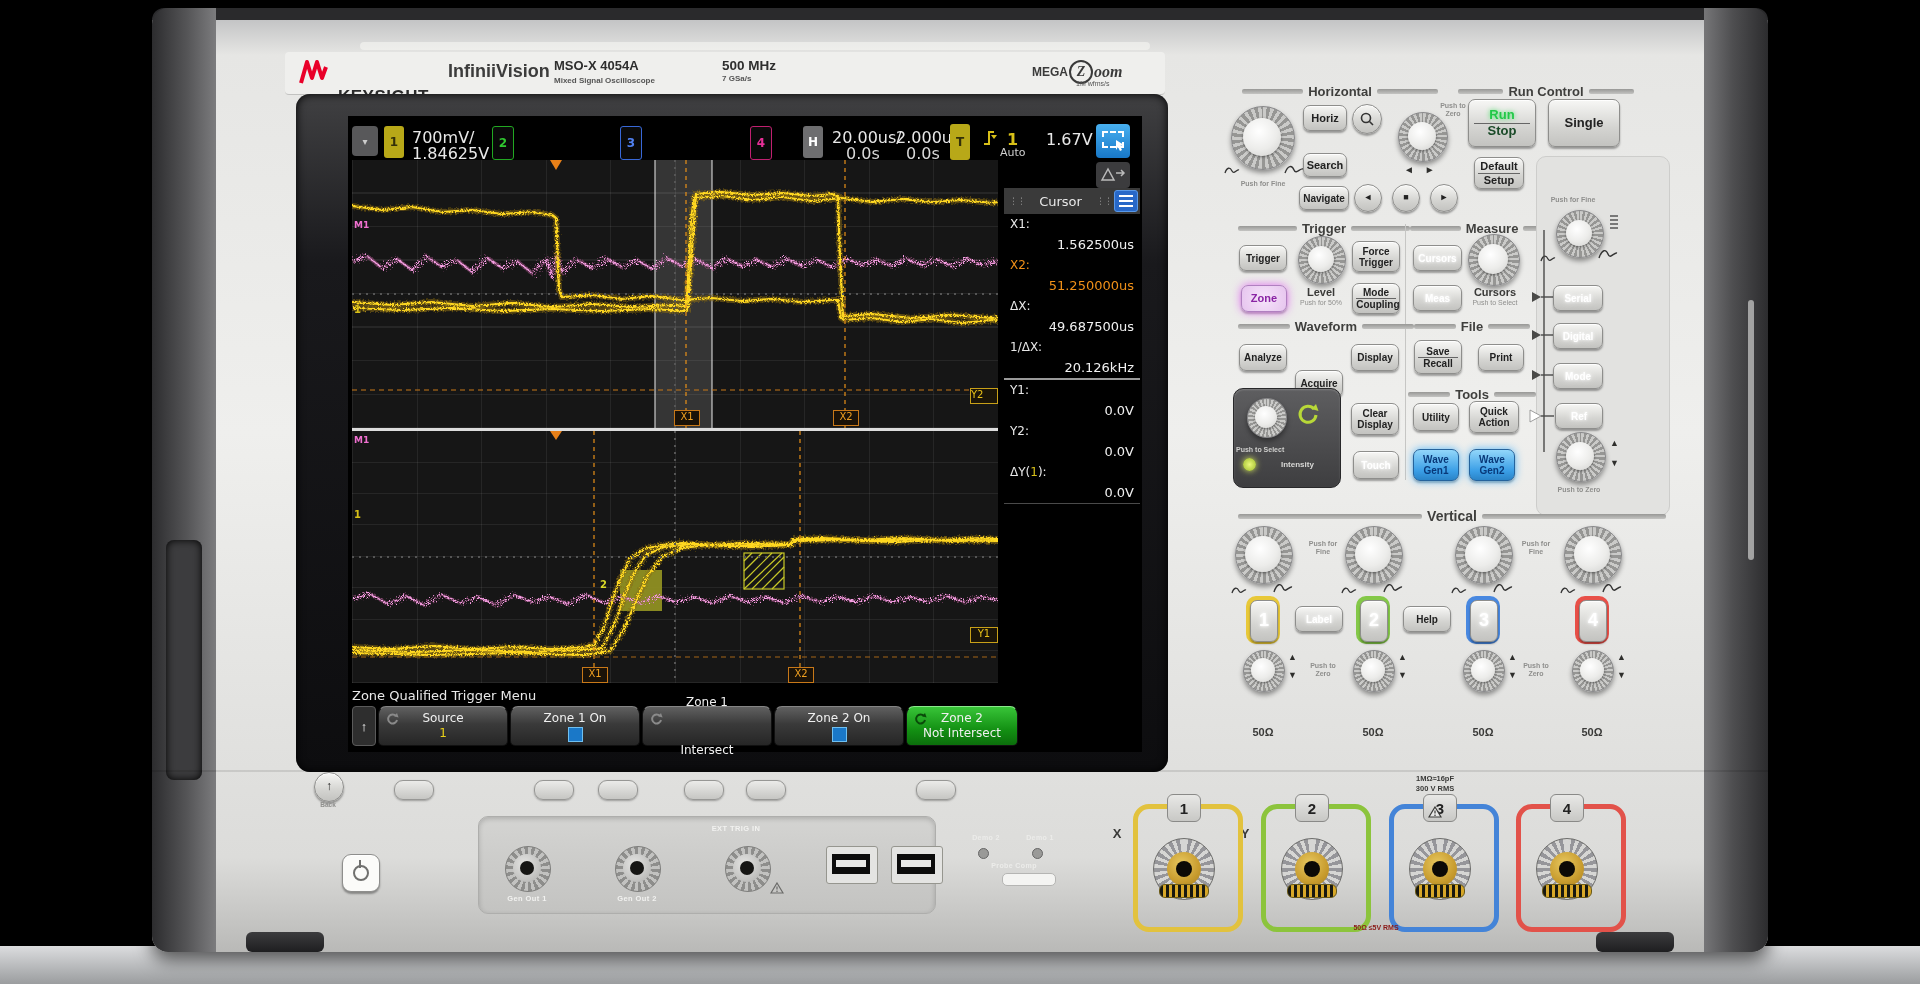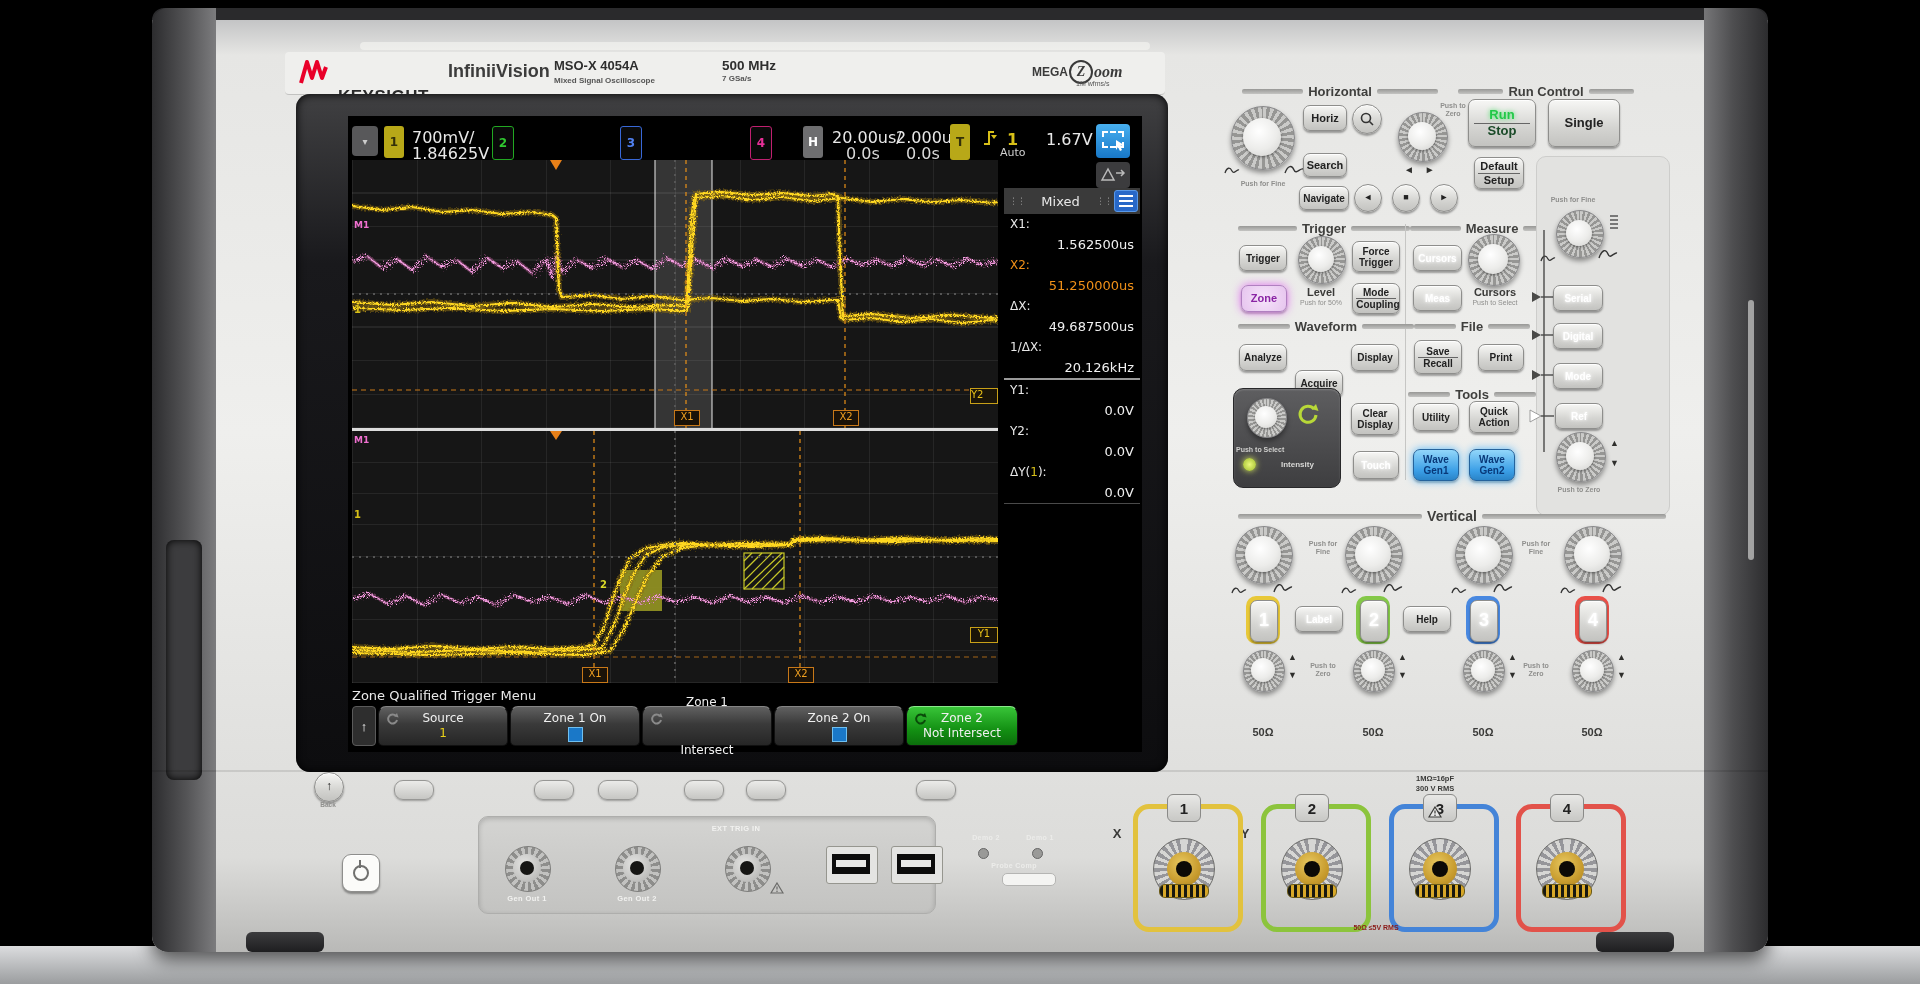--- a/index.html
+++ b/index.html
@@ -287,21 +287,21 @@
     <div class="abs" style="left:2px;top:4px;color:#f070d0;font:bold 9px 'DejaVu Sans',sans-serif;">M1</div>
     <div class="abs" style="left:2px;top:78px;color:#d8c018;font:bold 10px 'DejaVu Sans',sans-serif;">1</div>
     <div class="abs" style="left:248px;top:148px;color:#d8d828;font:bold 10px 'DejaVu Sans',sans-serif;">2</div>
     <div class="abs" style="left:230px;top:236px;width:24px;height:14px;border:1px solid #c87818;background:#1a1208;color:#f0a020;font:10px 'DejaVu Sans',sans-serif;text-align:center;">X1</div>
     <div class="abs" style="left:436px;top:236px;width:24px;height:14px;border:1px solid #c87818;background:#1a1208;color:#f0a020;font:10px 'DejaVu Sans',sans-serif;text-align:center;">X2</div>
     <div class="abs" style="left:618px;top:196px;width:26px;height:14px;border:1px solid #c8a018;background:#1a1408;color:#e8c018;font:10px 'DejaVu Sans',sans-serif;text-align:center;">Y1</div>
   </div>
 
   <div class="cpanel-h">
     <span style="color:#999;font-size:9px;margin-left:5px;letter-spacing:-1px;">⋮⋮</span>
-    <span style="flex:1;text-align:center;color:#e8e8e8;font:13px 'DejaVu Sans',sans-serif;">Mixed</span>
+    <span style="flex:1;text-align:center;color:#e8e8e8;font:13px 'DejaVu Sans',sans-serif;">Cursor</span>
     <span style="color:#999;font-size:9px;letter-spacing:-1px;">⋮⋮</span>
     <span style="width:24px;height:22px;background:#2868c8;border:1px solid #5898e8;border-radius:3px;margin:0 2px;display:flex;flex-direction:column;justify-content:center;gap:3px;padding:0 4px;box-sizing:border-box;">
       <i style="display:block;height:2px;background:#fff;"></i>
         <i style="display:block;height:2px;background:#fff;"></i>
         <i style="display:block;height:2px;background:#fff;"></i>
     </span>
   </div>
   <div class="crow" style="top:214px;">
       <span class="cl">X1:</span>
       <span class="cv">1.562500us</span>

